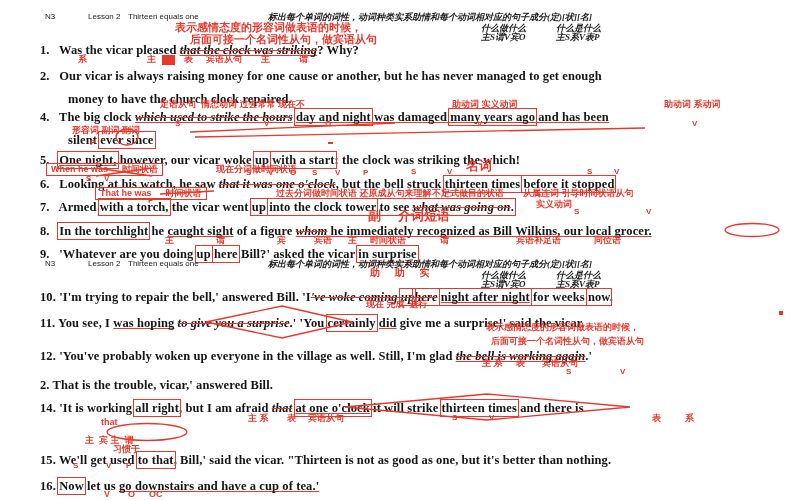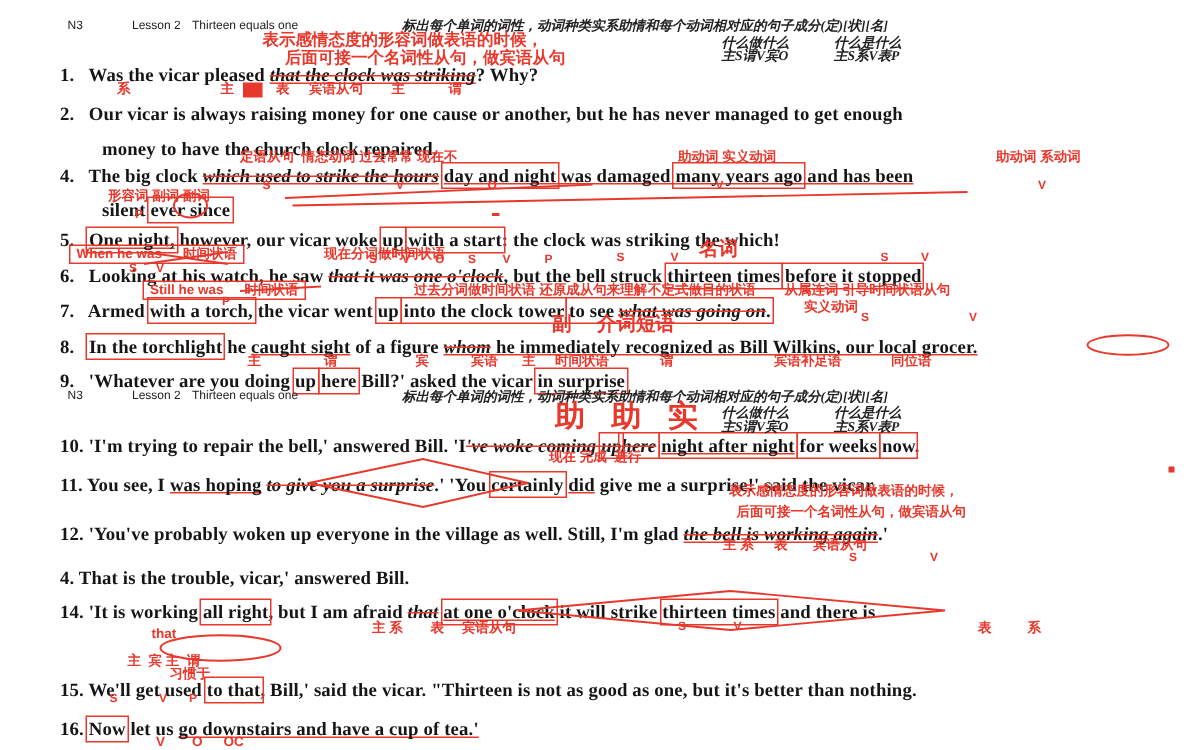--- a/index.html
+++ b/index.html
@@ -12,21 +12,21 @@
   .mb{outline:1.4px solid #e8382c;outline-offset:1px;}
   .mu,.ms,.mu.ms{text-decoration-color:#e8382c;text-decoration-thickness:1.4px;text-decoration-skip-ink:none;}
   .mu{text-decoration-line:underline;}
   .ms{text-decoration-line:line-through;font-style:italic;}
   .mu.ms{text-decoration-line:underline line-through;}
   
   .r{position:absolute;color:#e8382c;font-family:"Liberation Sans","DejaVu Sans",sans-serif;
      font-weight:bold;font-size:9px;white-space:pre;line-height:1;}
   .rl{font-size:8px;}
   .r2{font-size:13px;}
-  .r3{font-size:20px;letter-spacing:6px;}
+  .r3{font-size:10px;letter-spacing:6px;}
   .hbox{position:absolute;border:1.4px solid #e8382c;display:flex;gap:14px;padding:1px 4px;
         color:#e8382c;font-family:"Liberation Sans","DejaVu Sans",sans-serif;font-weight:bold;
         font-size:9px;line-height:1;white-space:pre;}
   .fillbox{position:absolute;background:#e8382c;width:13px;height:10px;}
   
   .h{position:absolute;color:#222;font-family:"Liberation Sans","DejaVu Sans",sans-serif;
      font-size:8px;white-space:pre;}
   .hi{position:absolute;color:#222;font-style:italic;font-weight:bold;font-size:9px;white-space:pre;
       font-family:"Liberation Serif","DejaVu Serif",serif;}
   svg.overlay{position:absolute;left:0;top:0;pointer-events:none;z-index:6;}
@@ -54,21 +54,21 @@
   <div class="tline" style="top:110px"><span>4.   The big clock </span><span class="ms mu">which used to strike the hours</span><span> </span><span class="mb mu">day and night</span><span class="mu"> was damaged </span><span class="mb mu">many years ago</span><span class="mu"> and has been</span></div>
   <div class="tline indent" style="top:133px"><span>silent </span><span class="mb">ever since</span></div>
   <div class="tline" style="top:153px"><span>5.   </span><span class="mb mu">One night,</span><span> however, our vicar woke </span><span class="mb">up</span><span> </span><span class="mb">with a start</span><span>: the clock was striking the which!</span></div>
   <div class="tline" style="top:177px"><span>6.   Looking at his watch, he saw </span><span class="ms">that it was one o'clock</span><span>, but the bell struck </span><span class="mb">thirteen times</span><span> </span><span class="mb">before it stopped</span></div>
   <div class="tline" style="top:200px"><span>7.   Armed </span><span class="mb">with a torch,</span><span> the vicar went </span><span class="mb">up</span><span> </span><span class="mb">into the clock tower</span><span> </span><span class="mb"><span>to see </span><span class="ms">what was going on</span><span>.</span></span></div>
   <div class="tline" style="top:224px"><span>8.   </span><span class="mb">In the torchlight</span><span> he </span><span class="mu">caught sight</span><span> of a figure </span><span class="mu"><span class="ms">whom</span><span> he immediately recognized as Bill Wilkins, our local grocer.</span></span></div>
   <div class="tline" style="top:247px"><span>9.   'Whatever are you doing </span><span class="mb">up</span><span> </span><span class="mb">here</span><span> Bill?' asked the vicar </span><span class="mb">in surprise</span></div>
   <div class="tline" style="top:290px"><span>10. 'I'm trying to repair the bell,' answered Bill. 'I</span><span class="ms">'ve woke coming </span><span class="mb ms">up</span><span class="mb ms">here</span><span> </span><span class="mb mu">night after night</span><span> </span><span class="mb">for weeks</span><span> </span><span class="mb">now</span><span>.</span></div>
   <div class="tline" style="top:316px"><span>11. You see, I </span><span class="mu">was hoping</span><span> </span><span class="ms">to give you a surprise</span><span>.' 'You </span><span class="mb">certainly</span><span> </span><span class="mu">did</span><span> give me a surprise!' said the vicar.</span></div>
   <div class="tline" style="top:349px"><span>12. 'You've probably woken up everyone in the village as well. Still, I'm glad </span><span class="ms mu">the bell is working again</span><span>.'</span></div>
-  <div class="tline" style="top:378px"><span>4. That is the trouble, vicar,' answered Bill.</span></div>
+  <div class="tline" style="top:378px"><span>2. That is the trouble, vicar,' answered Bill.</span></div>
   <div class="tline" style="top:401px"><span>14. 'It is working </span><span class="mb">all right</span><span>, but I am afraid </span><span class="ms">that</span><span> </span><span class="mb mu">at one o'clock</span><span> it will strike </span><span class="mb">thirteen times</span><span> and there is</span></div>
   <div class="tline" style="top:453px"><span>15. We'll get used </span><span class="mb">to that</span><span>, Bill,' said the vicar. "Thirteen is not as good as one, but it's better than nothing.</span></div>
   <div class="tline" style="top:479px"><span>16. </span><span class="mb">Now</span><span> let us </span><span class="mu">go downstairs and have a cup of tea.'</span></div>
 
   <span class="r" style="left:78px;top:55px">系</span>
   <span class="r" style="left:147px;top:55px">主</span>
   <div class="fillbox" style="left:162px;top:55px"></div>
   <span class="r" style="left:184px;top:55px">表</span>
   <span class="r" style="left:206px;top:55px">宾语从句</span>
   <span class="r" style="left:261px;top:55px">主</span>
@@ -99,21 +99,21 @@
   <span class="r rl" style="left:290px;top:169px">O</span>
   <span class="r rl" style="left:312px;top:169px">S</span>
   <span class="r rl" style="left:335px;top:169px">V</span>
   <span class="r rl" style="left:363px;top:169px">P</span>
   <span class="r rl" style="left:411px;top:168px">S</span>
   <span class="r rl" style="left:447px;top:168px">V</span>
   <span class="r rl" style="left:587px;top:168px">S</span>
   <span class="r rl" style="left:614px;top:168px">V</span>
 
   <div class="hbox" style="left:95px;top:187px">
-    <span>Still he was</span>
+    <span>That he was</span>
     <span>时间状语</span>
   </div>
   <span class="r" style="left:276px;top:189px">过去分词做时间状语 还原成从句来理解</span>
   <span class="r" style="left:432px;top:189px">不定式做目的状语</span>
   <span class="r" style="left:523px;top:189px">从属连词 引导时间状语从句</span>
 
   <span class="r r2" style="left:368px;top:209px">副</span>
   <span class="r r2" style="left:398px;top:209px">介词短语</span>
   <span class="r" style="left:536px;top:200px">实义动词</span>
   <span class="r rl" style="left:574px;top:208px">S</span>

